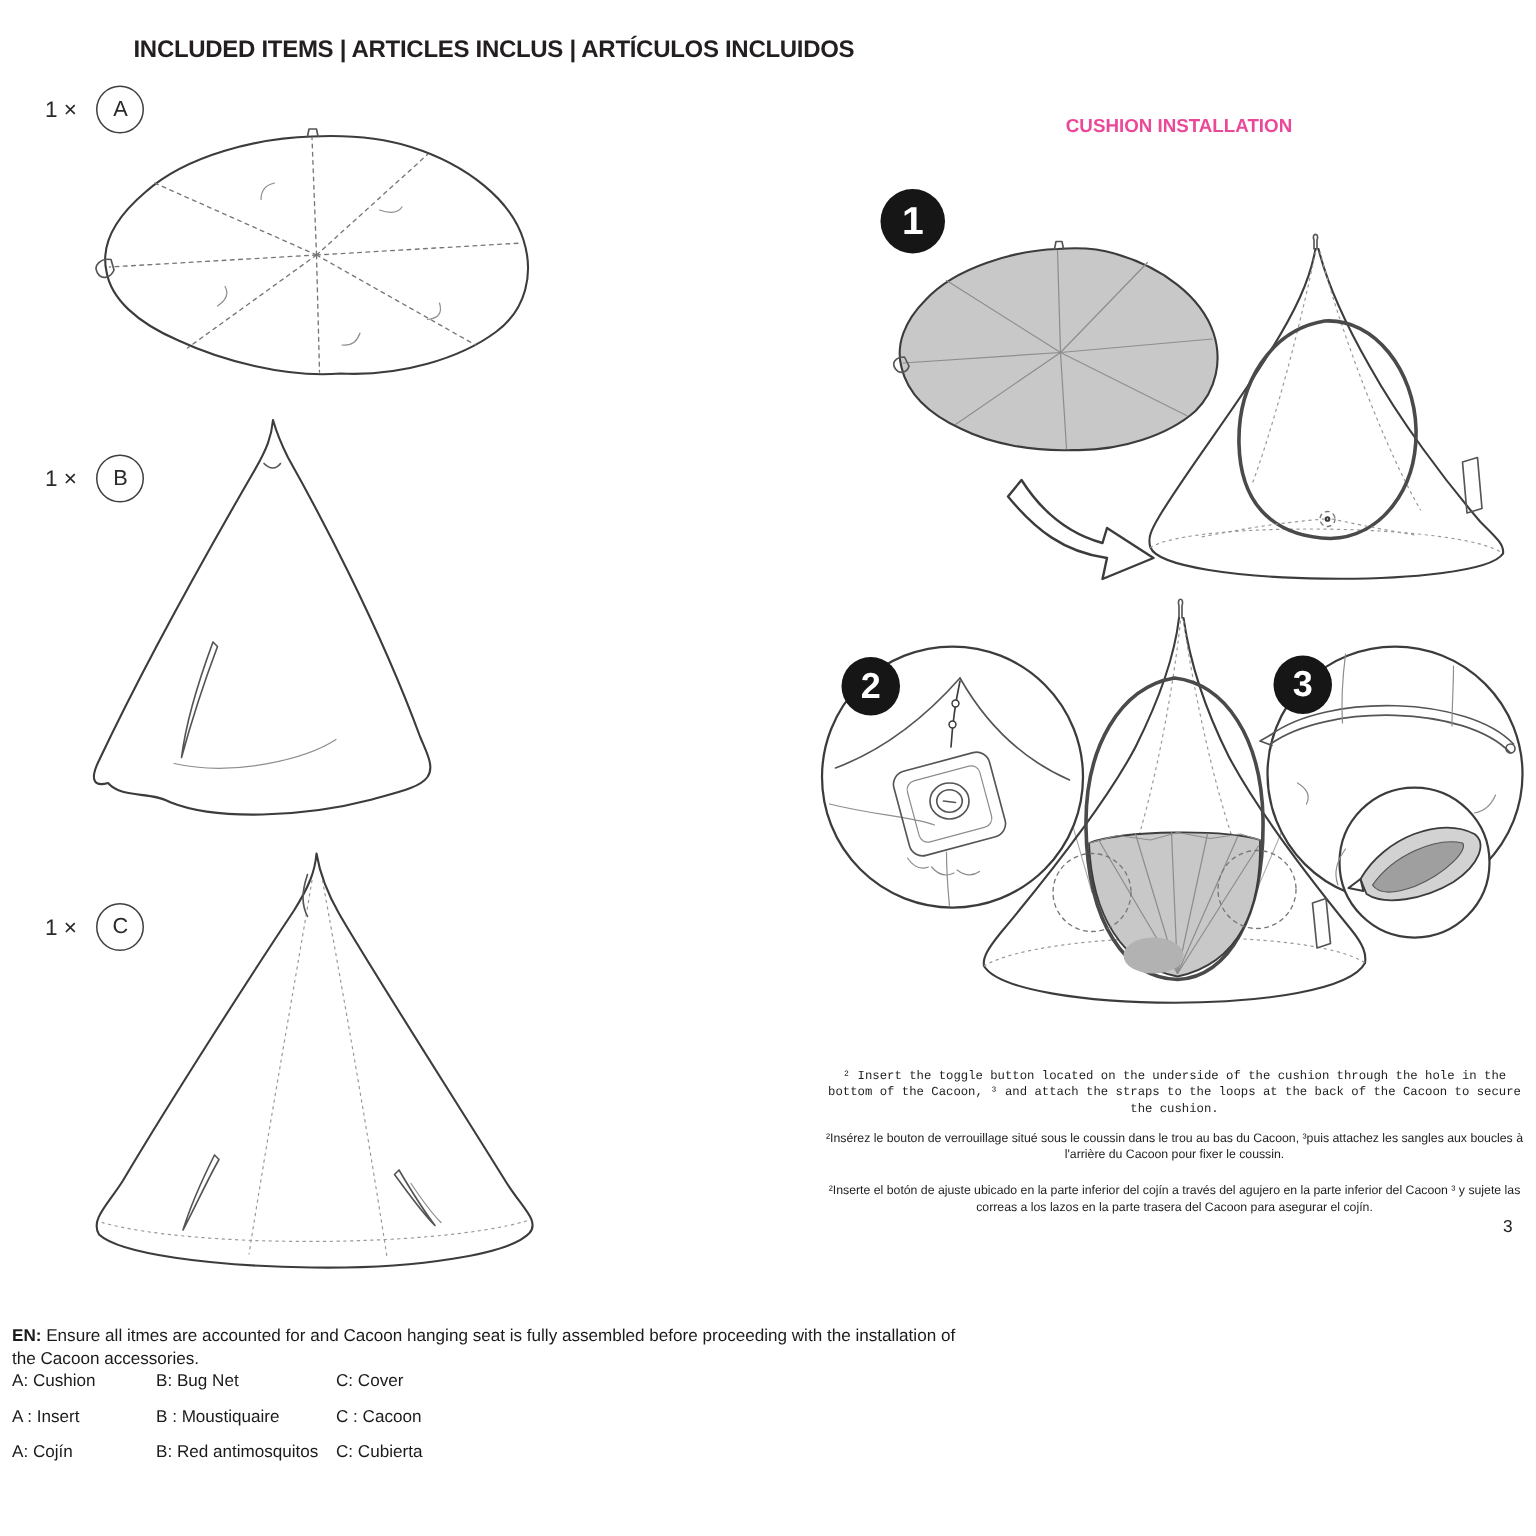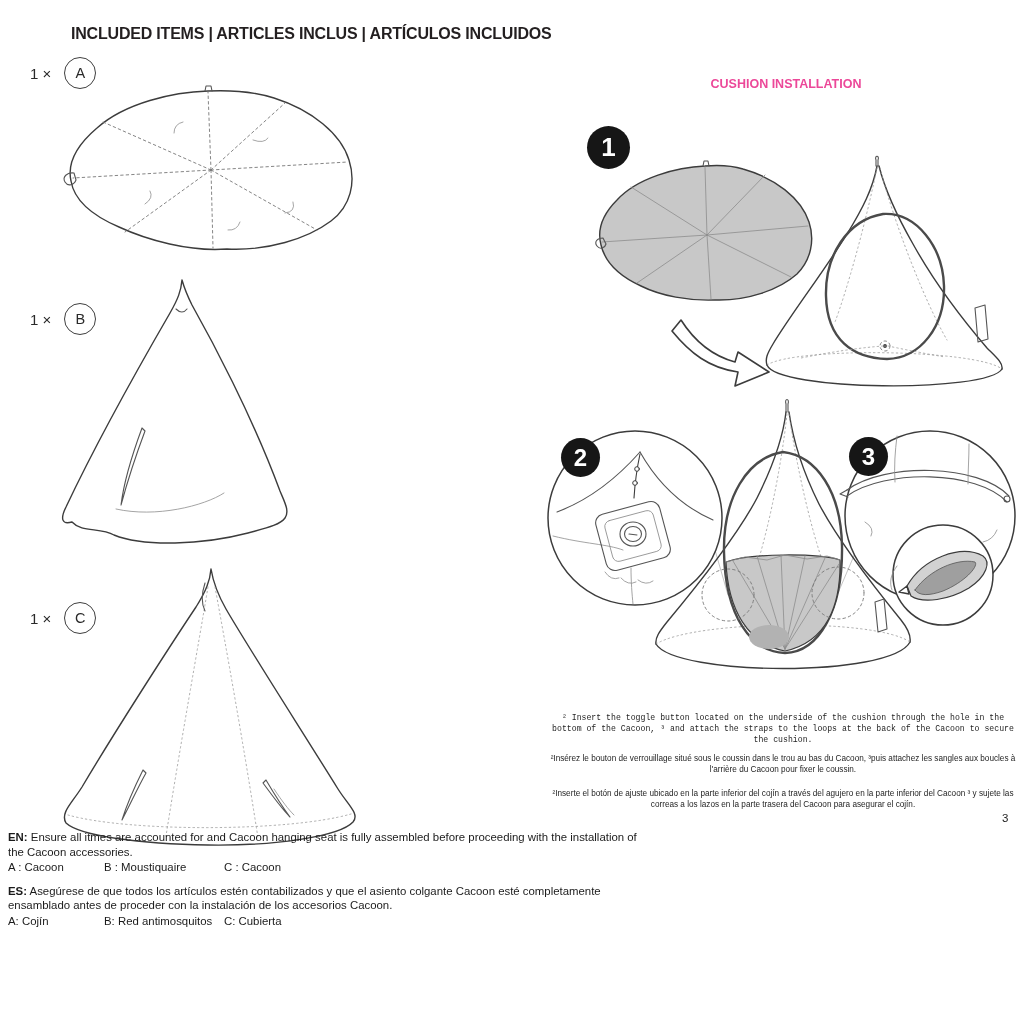--- a/index.html
+++ b/index.html
@@ -1,20 +1,20 @@
 <!DOCTYPE html>
 <html><head>
 <meta charset="utf-8">
 <style>
   html,body{margin:0;padding:0;background:#ffffff;}
   body{width:1024px;height:1024px;position:relative;overflow:hidden;
        font-family:"Liberation Sans",sans-serif;color:#231f20;}
   .page{position:absolute;inset:0;background:#fff;}
 
-  .included-title{position:absolute;left:71px;top:25px;margin:0;
+  .included-title{position:absolute;left:89px;top:25px;margin:0;
     font-size:16px;font-weight:bold;letter-spacing:-.2px;color:#231f20;}
 
   .qty-row{position:absolute;display:flex;align-items:center;gap:13px;}
   .qty{font-size:15px;color:#2a2a2a;}
   .letter-badge{width:30px;height:30px;border:1.6px solid #3f3f3f;border-radius:50%;
     display:flex;align-items:center;justify-content:center;font-size:14.5px;color:#2a2a2a;background:#fff;}
   #row-a{left:30px;top:57px;} #row-b{left:30px;top:303px;} #row-c{left:30px;top:602px;}
 
   .install-title{position:absolute;left:556px;top:76px;width:460px;margin:0;
     text-align:center;font-weight:bold;font-size:12.5px;line-height:16.5px;color:#ec4899;}
@@ -39,21 +39,21 @@
   .lineart .dotl{stroke-dasharray:1.5 3;stroke-width:.8;stroke:#999;}
   .lineart .bold2{stroke-width:2.4;stroke:#4a4a4a;}
   .lineart .leader{stroke-width:.7;stroke:#aaa;}
 
   .note{position:absolute;left:549px;width:468px;margin:0;text-align:center;
     font-size:8.2px;line-height:11px;color:#1e1e1e;}
   #note-en{top:712px;font-family:Liberation Mono, monospace;} #note-fr{top:753px;} #note-es{top:788px;}
 
   .pagenum{position:absolute;left:1002px;top:812px;font-size:11.5px;color:#222;}
 
-  .footer{position:absolute;left:8px;top:830px;width:636px;
+  .footer{position:absolute;left:8px;top:884px;width:636px;
     font-size:11.4px;line-height:14.6px;color:#1b1b1b;}
   .ftext{margin:0;}
   .flabel{font-weight:bold;}
   .legend{margin:1px 0 9px 0;}
   .legend span{display:inline-block;}
   .legend span:nth-child(1){width:96px;}
   .legend span:nth-child(2){width:120px;}
 </style>
 </head>
 <body>
@@ -245,24 +245,23 @@
   <p class="note" id="note-fr">²Insérez le bouton de verrouillage situé sous le coussin dans le trou au bas du Cacoon, ³puis attachez les sangles aux boucles à l'arrière du Cacoon pour fixer le coussin.</p>
 
   <div class="pagenum">3</div>
 
   <div class="footer">
     <p class="ftext">
       <span class="flabel">EN:</span>
       <span>Ensure all itmes are accounted for and Cacoon hanging seat is fully assembled before proceeding with the installation of the Cacoon accessories.</span>
     </p>
     <p class="legend">
-      <span>A : Cacoon</span><span>B : Moustiquaire</span><span>C : Cacoon</span>
-    </p>
-    <p class="ftext">
-      <span class="flabel">ES:</span>
-      <span>Asegúrese de que todos los artículos estén contabilizados y que el asiento colgante Cacoon esté completamente ensamblado antes de proceder con la instalación de los accesorios Cacoon.</span>
+      <span>A: Cushion</span><span>B: Bug Net</span><span>C: Cover</span>
+    </p>
+    <p class="legend">
+      <span>A : Insert</span><span>B : Moustiquaire</span><span>C : Cacoon</span>
     </p>
     <p class="legend">
       <span>A: Cojín</span><span>B: Red antimosquitos</span><span>C: Cubierta</span>
     </p>
   </div>
 
 </div>
 
 </body></html>

